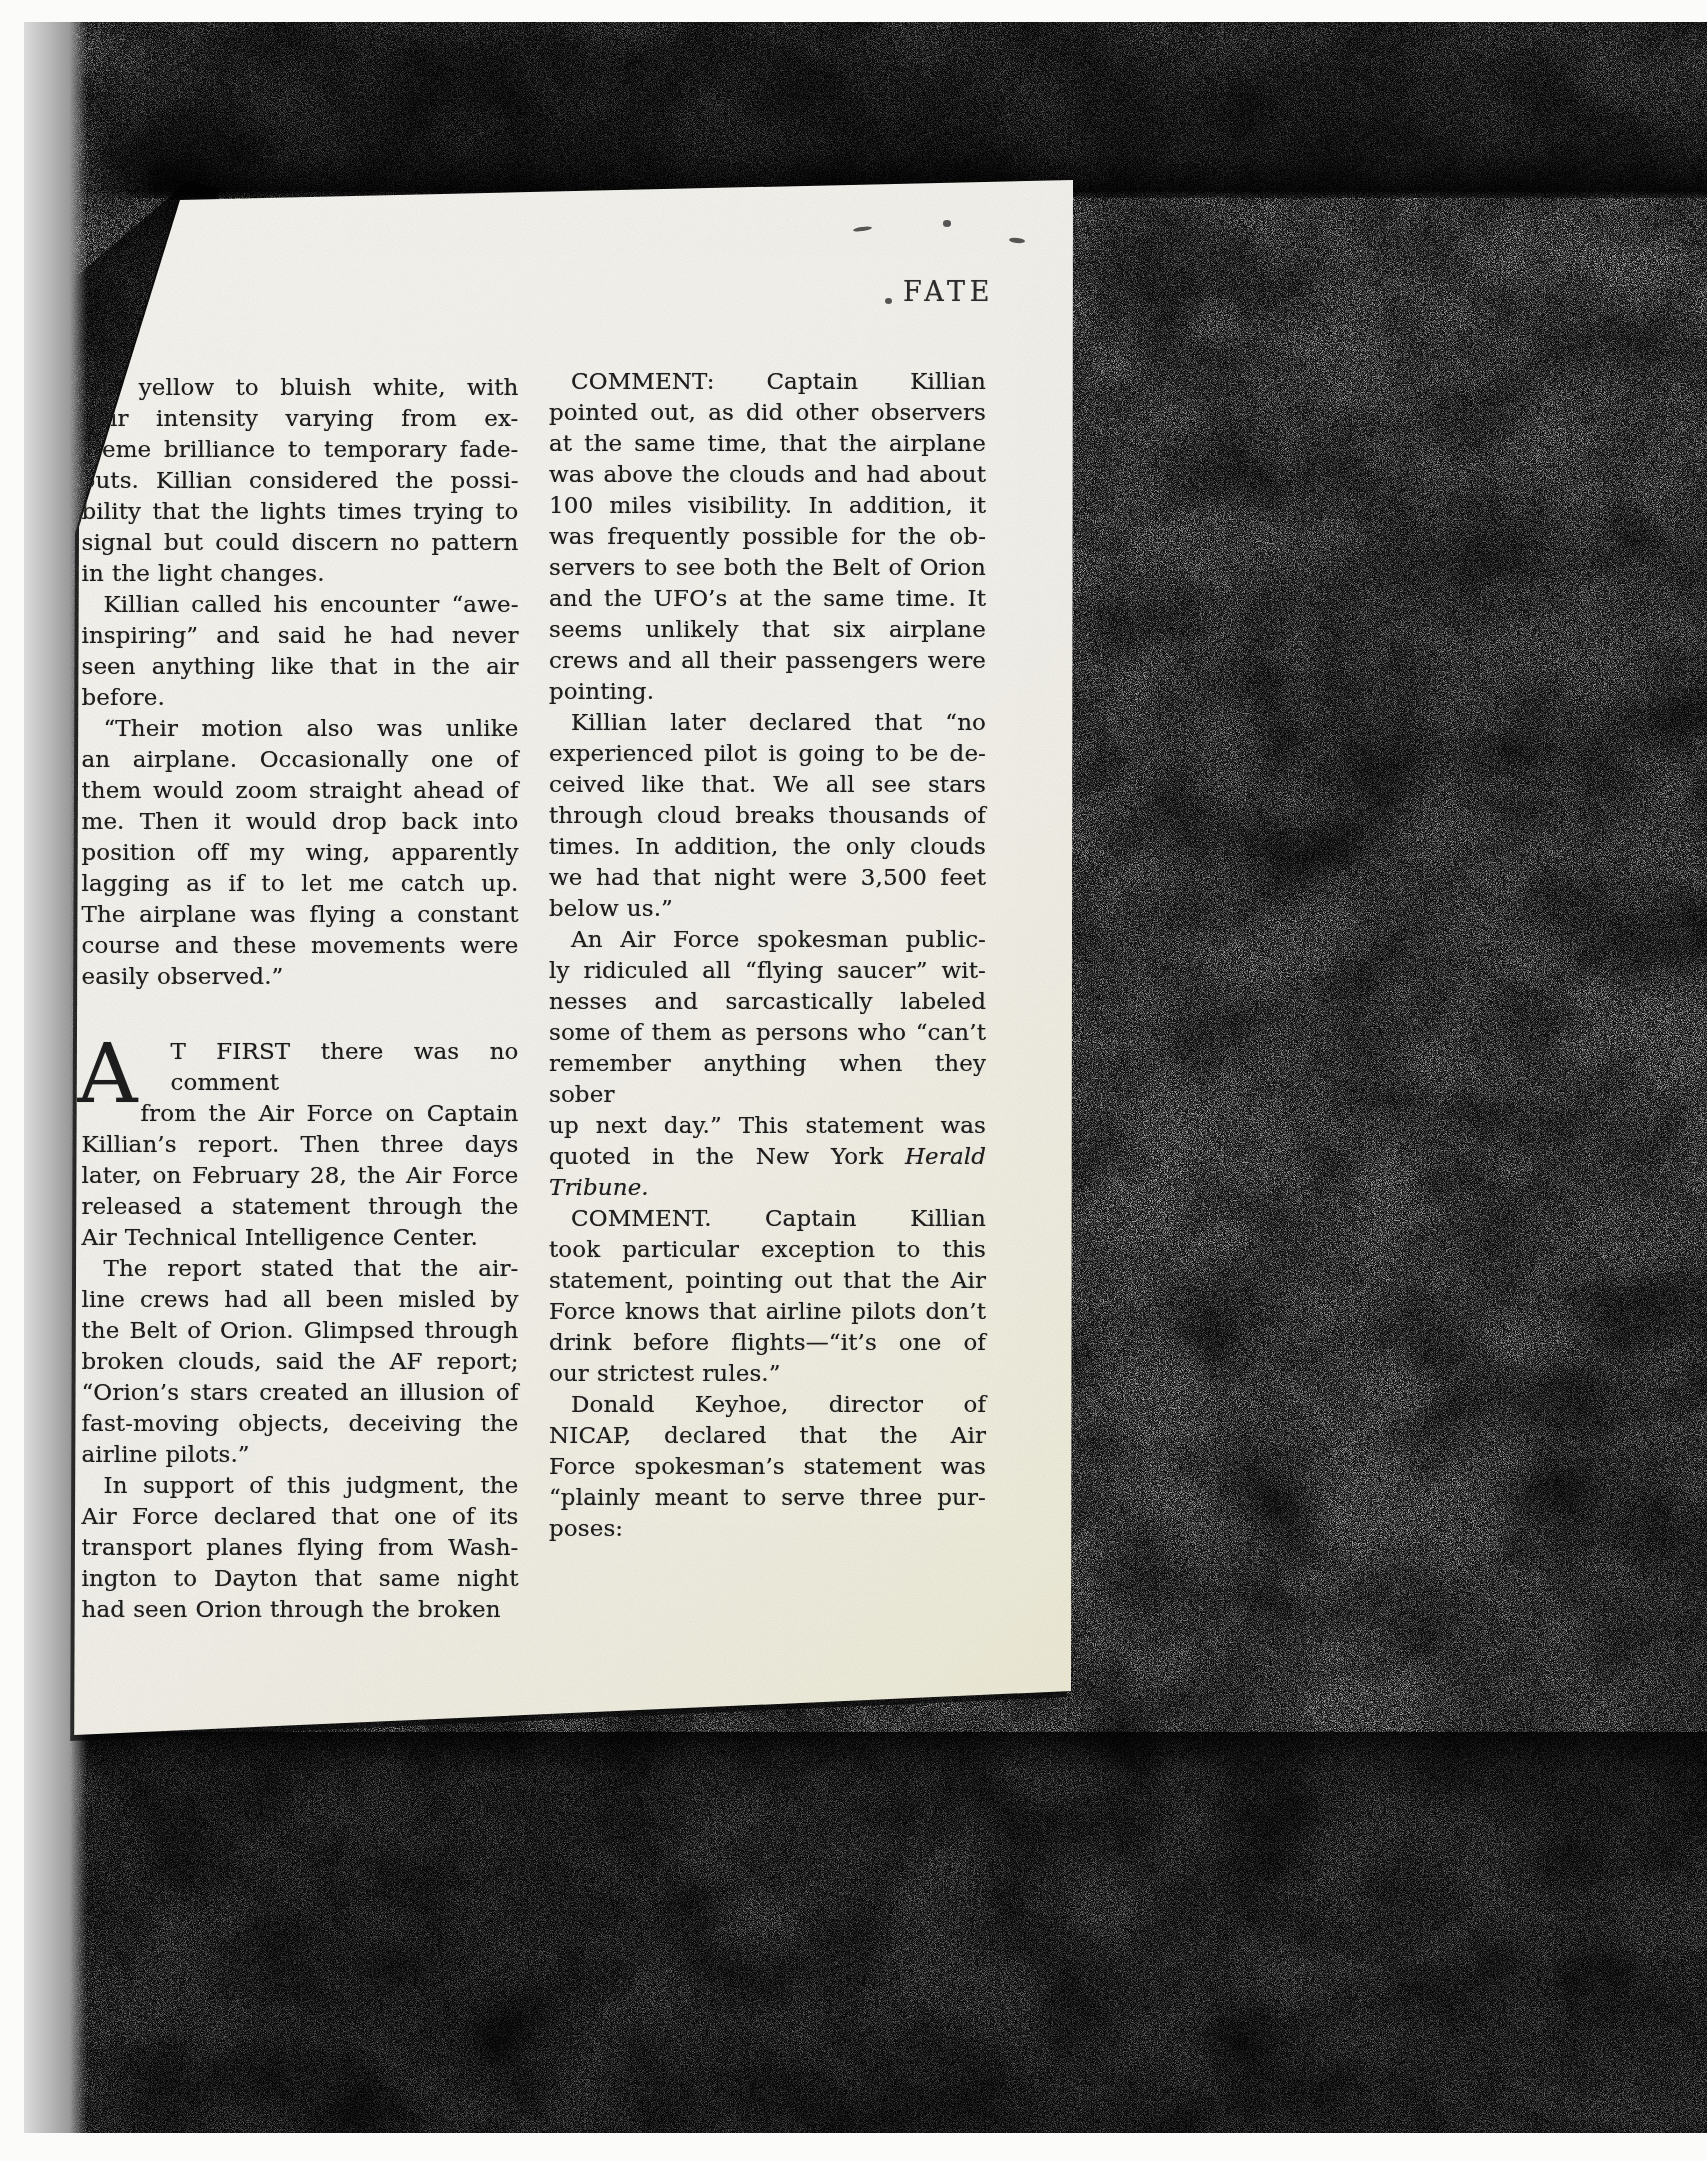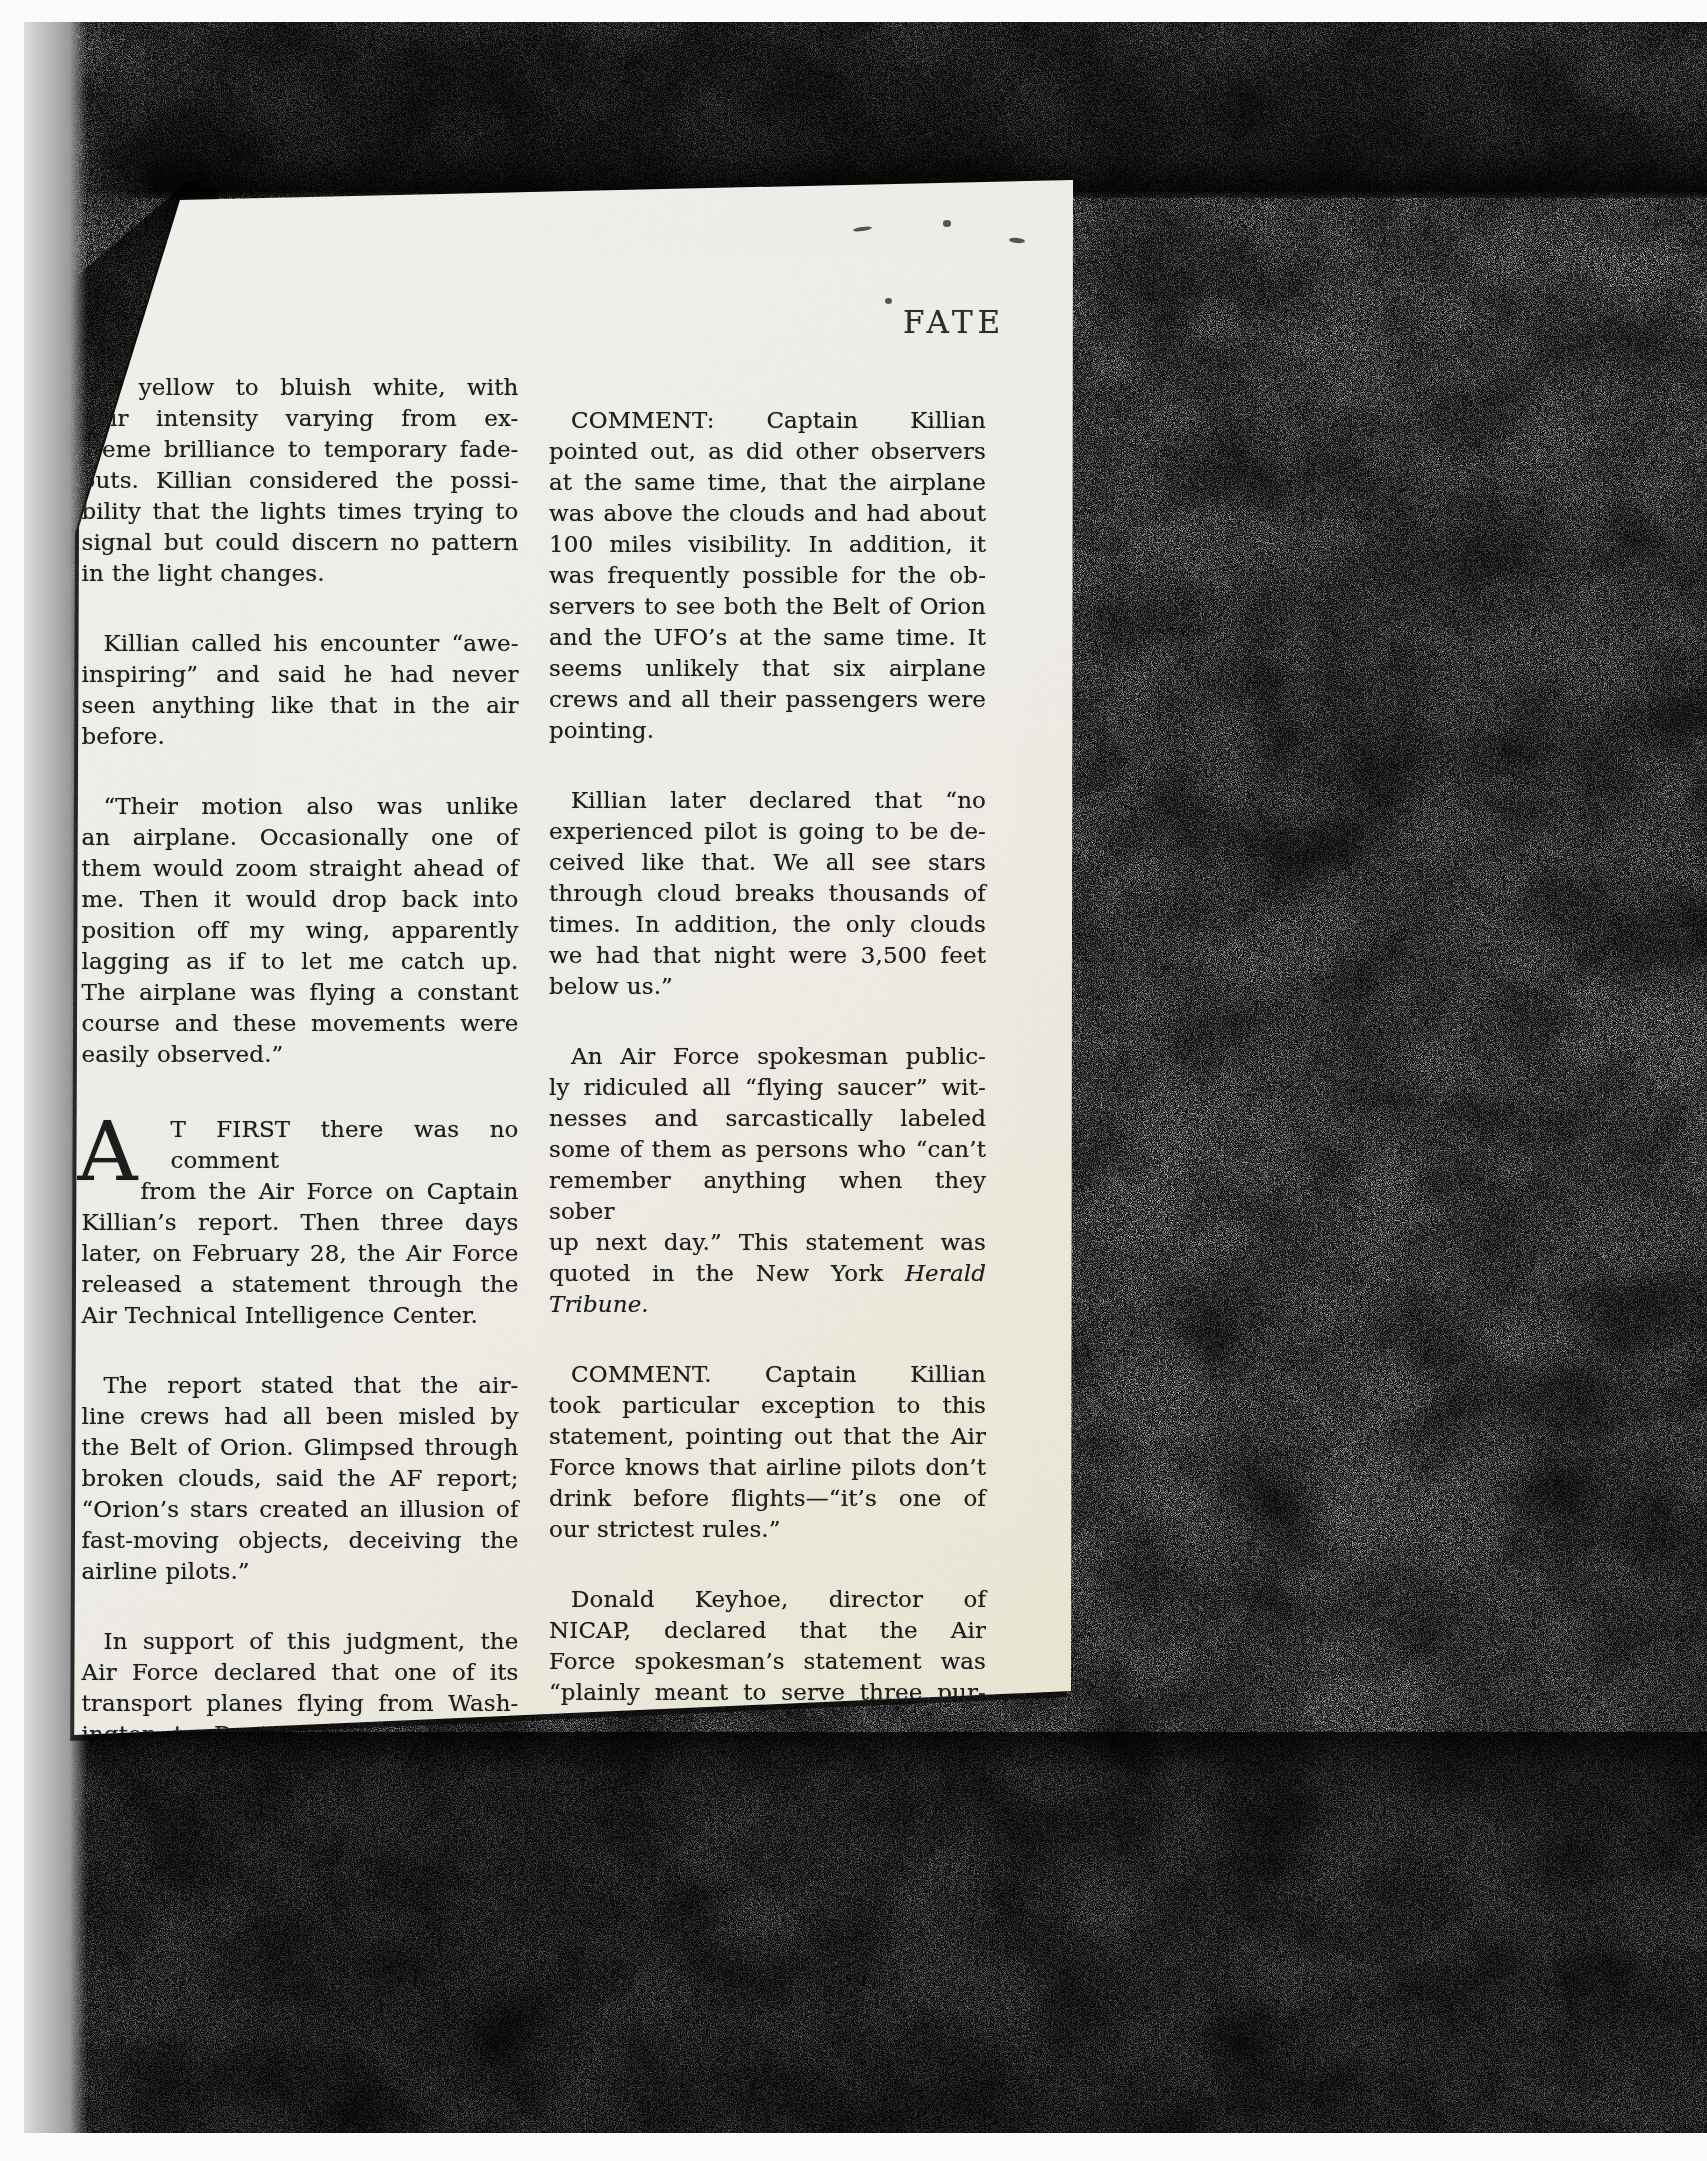--- a/index.html
+++ b/index.html
@@ -53,42 +53,42 @@
   }
   .clip-shadow { left:39px; top:160px; background:#070707; filter:blur(2.9px); opacity:.72; z-index:4; }
   .clipping {
     left:43px; top:154px; z-index:5;
     background:linear-gradient(135deg, #f6f4ef 0%, #f2f0ea 55%, #eceadف 100%);
     background:linear-gradient(135deg, #f6f4ef 0%, #f2f0ea 55%, #ecead4 100%);
   }
   svg.papergrain { position:absolute; left:0; top:0; opacity:.45; }
 
   .fate {
-    position:absolute; left:836px; top:128px;
-    font-size:31px; letter-spacing:4.8px; color:#2c2c2c;
+    position:absolute; left:836px; top:100px;
+    font-size:27px; letter-spacing:4.8px; color:#2c2c2c;
     text-shadow:0 0 0.7px rgba(40,40,40,.55);
   }
   .speck { position:absolute; background:#2a2a2a; border-radius:50%; opacity:.78; }
   .s1 { left:786px; top:51px; width:19.3px; height:4.3px;  transform:rotate(-8deg); }
   .s2 { left:876px; top:44px;  width:8.2px; height:6.8px; }
   .s3 { left:942px; top:62px; width:16.4px; height:5.3px; transform:rotate(6deg); }
   .s4 { left:818px; top:122px; width:7.2px; height:6.3px; }
 
   
   .col {
     position:absolute; width:437px;
     font-size:23px; line-height:31px; color:#1d1d1d;
     letter-spacing:0.1px; word-spacing:0.7px;
     text-shadow:0 0 0.7px rgba(25,25,25,.55);
   }
   .col-left  { left:14.5px;  top:196px; }
   .col-right { left:482px; top:190px; }
   .line { text-align:justify; text-align-last:justify; }
   .line.last { text-align-last:auto; }
-  .line.indent { padding-left:22px;margin-top:39px; }
+  .line.indent { padding-left:22px; }
   .para.gap { margin-top:44px; }
   .para.dropcap-para { position:relative; }
   .dropcap { position:absolute; left:-3.9px; top:1.9px; font-size:83px; line-height:72px; color:#1d1d1d; }
   .dc0 { padding-left:89px; }
   .dc1 { padding-left:59px; }
   .it { font-style:italic; }
 </style>
 </head>
 <body>
 

